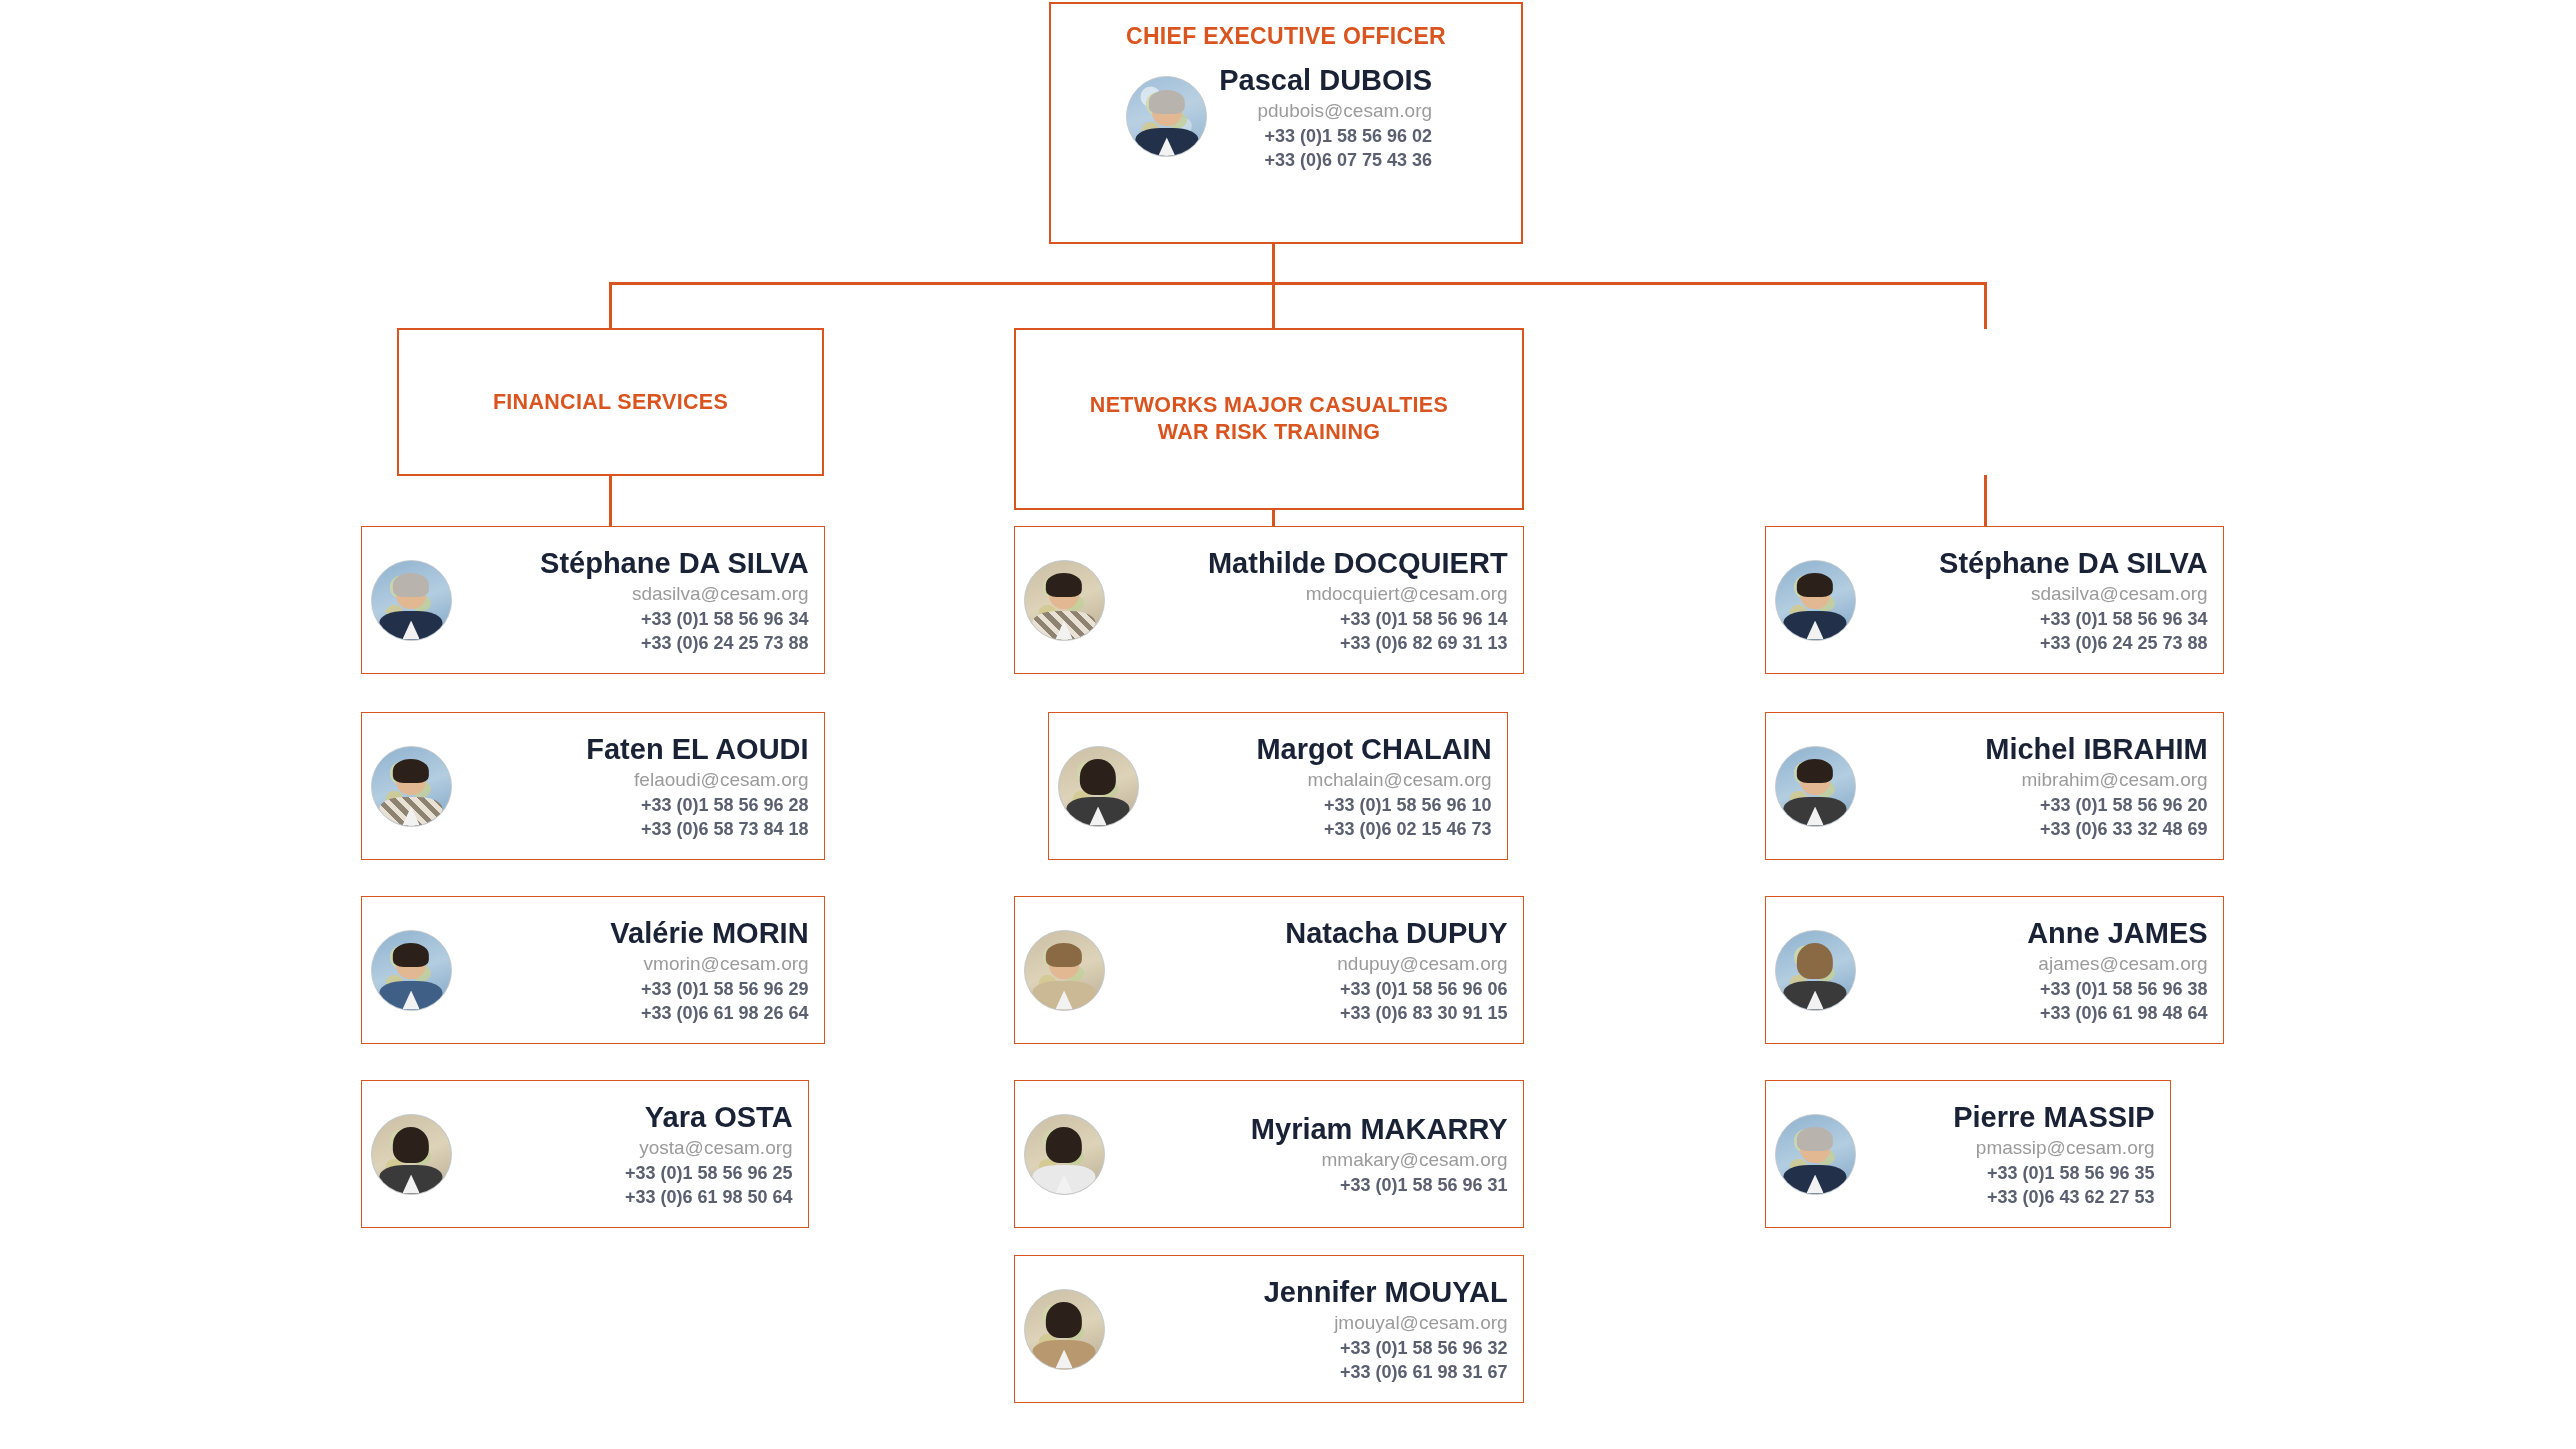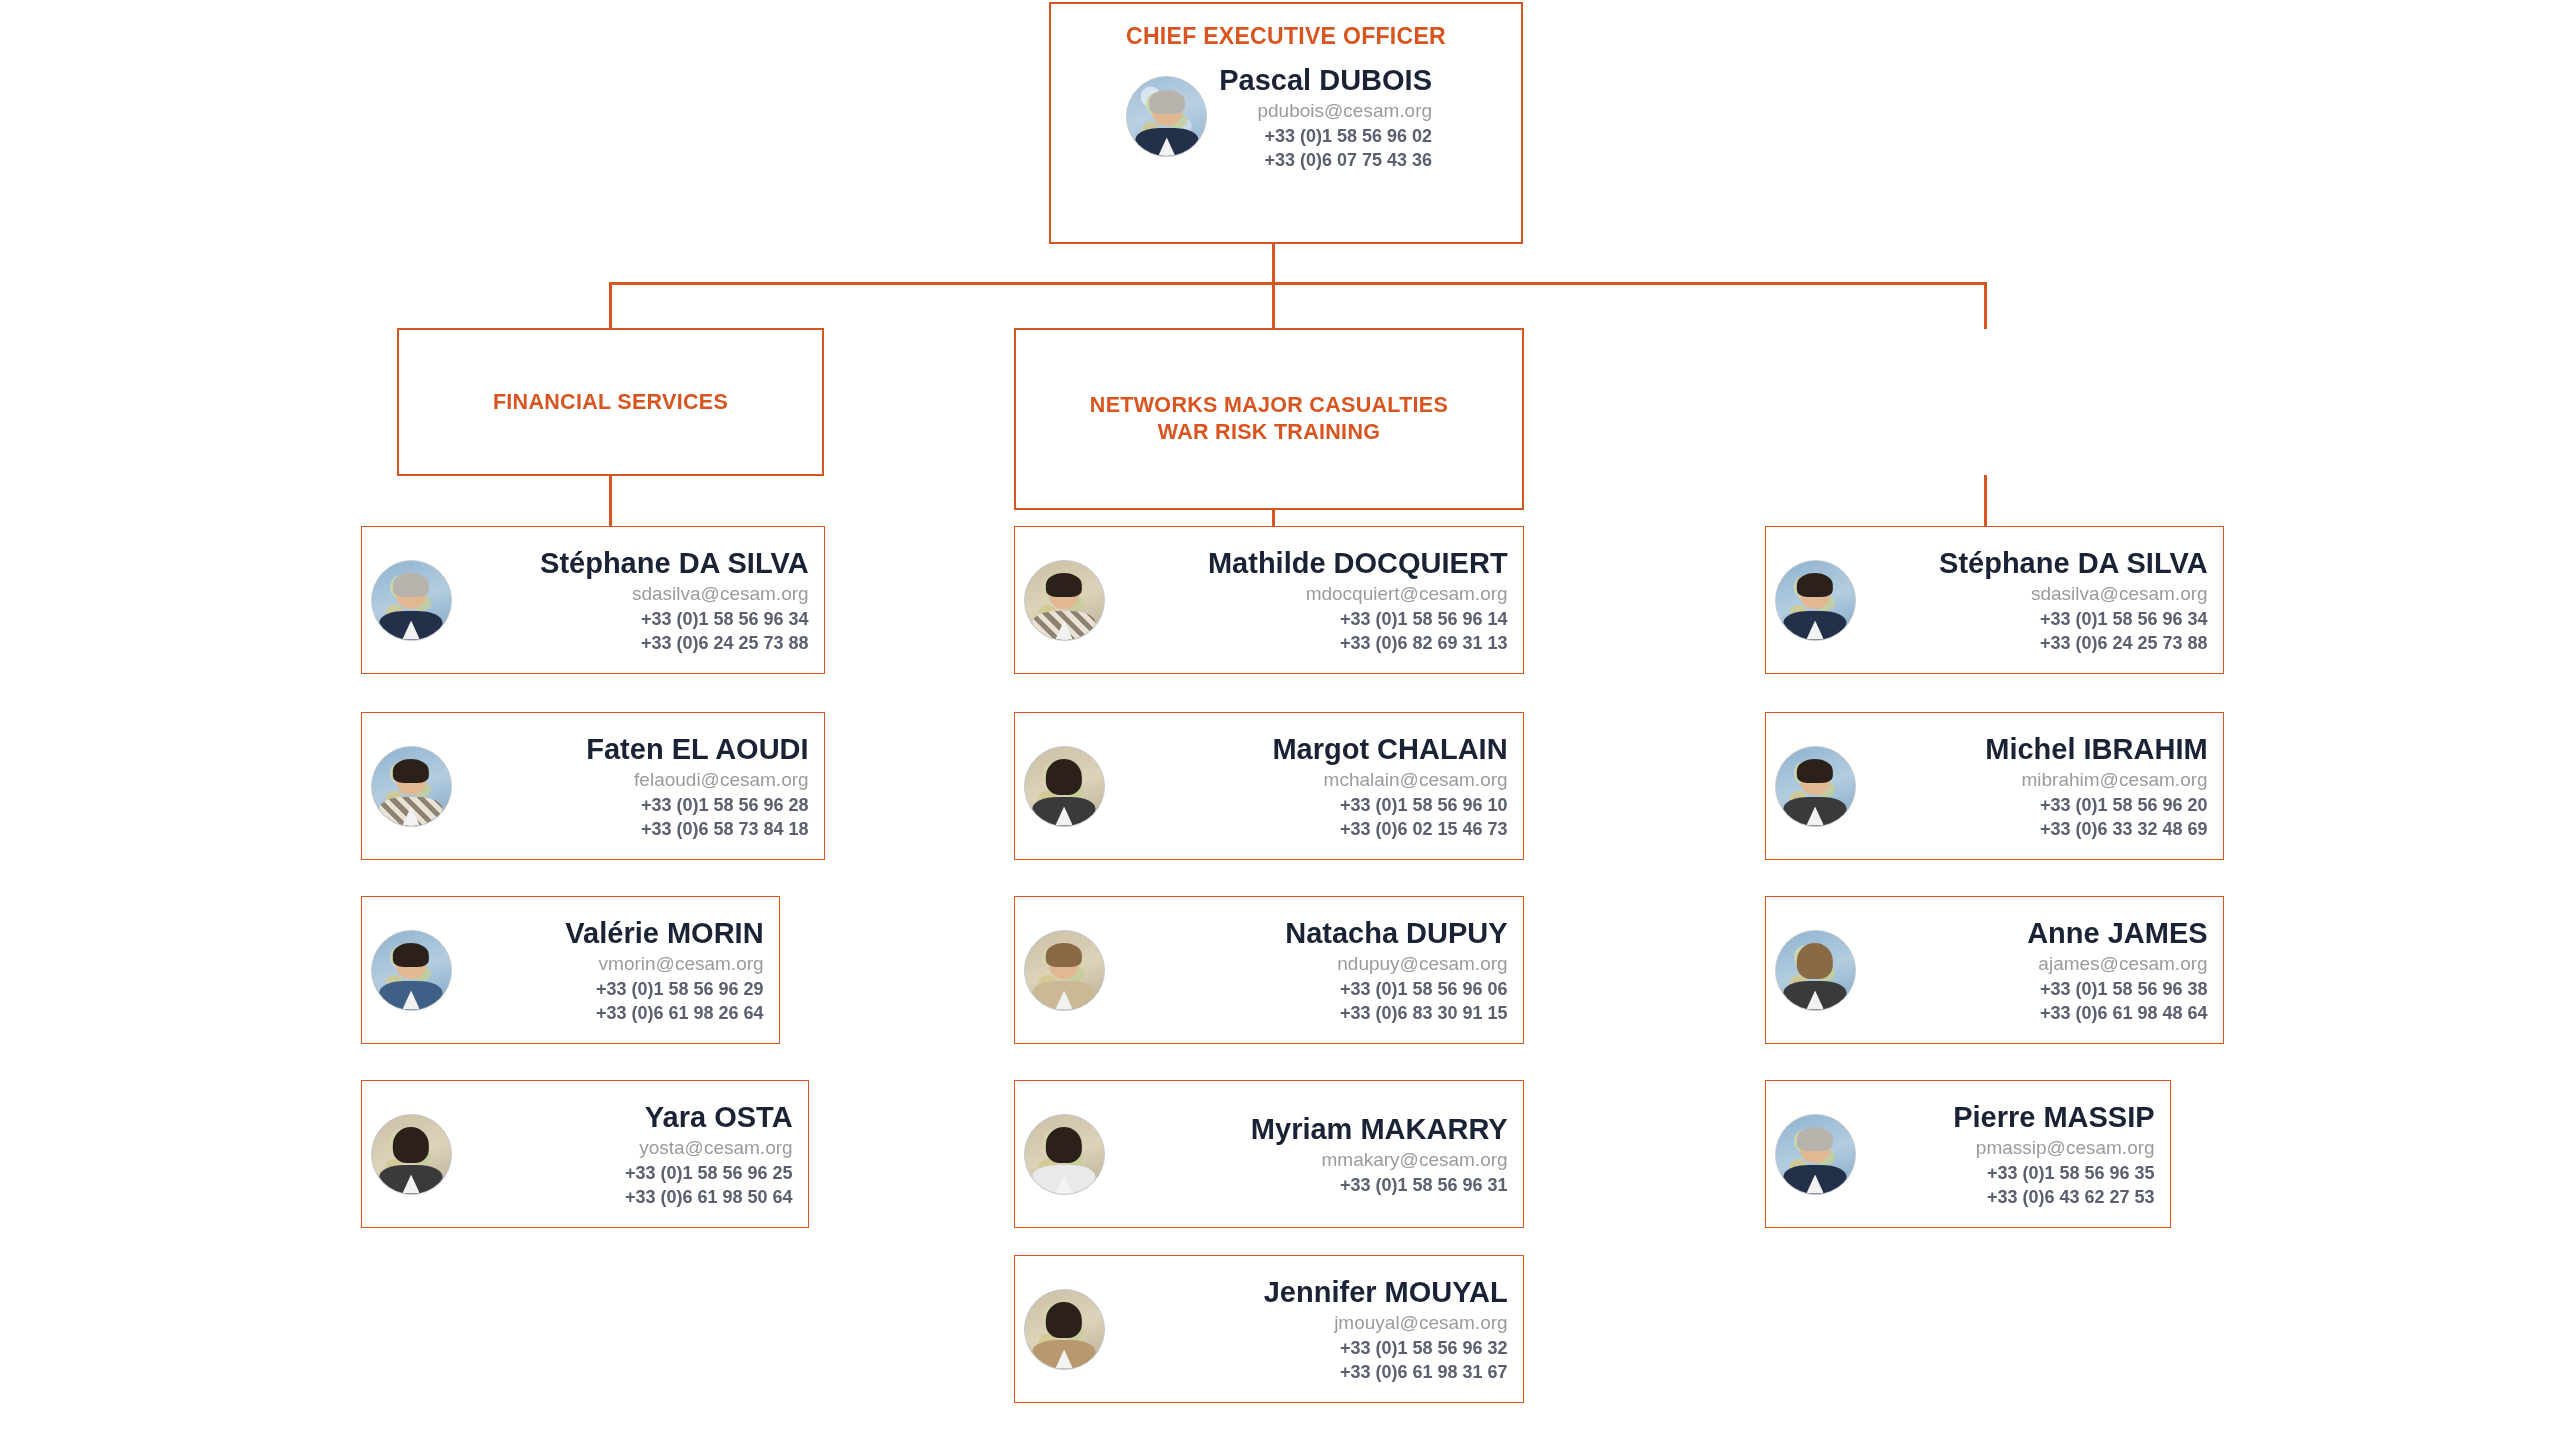--- a/index.html
+++ b/index.html
@@ -270,21 +270,21 @@
         <div class="hair"></div>
     </div>
     <div class="card-text">
       <div class="p-name">Faten EL AOUDI</div>
       <div class="p-mail">felaoudi@cesam.org</div>
       <div class="p-phone">+33 (0)1 58 56 96 28</div>
       <div class="p-phone">+33 (0)6 58 73 84 18</div>
     </div>
   </div>
 
-  <div class="card" style="left:361px; top:896px; width:419px; height:148px;">
+  <div class="card" style="left:361px; top:896px; width:464px; height:148px;">
     <div class="avatar v-hair-dark v-body-blue v-bg-cool">
       <div class="bg"></div>
         <div class="globe"></div>
         <div class="body"></div>
         <div class="collar"></div>
         <div class="head"></div>
         <div class="hair"></div>
     </div>
     <div class="card-text">
       <div class="p-name">Valérie MORIN</div>
@@ -328,21 +328,21 @@
         <div class="hair"></div>
     </div>
     <div class="card-text">
       <div class="p-name">Mathilde DOCQUIERT</div>
       <div class="p-mail">mdocquiert@cesam.org</div>
       <div class="p-phone">+33 (0)1 58 56 96 14</div>
       <div class="p-phone">+33 (0)6 82 69 31 13</div>
     </div>
   </div>
 
-  <div class="card" style="left:1014px; top:712px; width:510px; height:148px;">
+  <div class="card" style="left:1048px; top:712px; width:460px; height:148px;">
     <div class="avatar v-hair-long v-hair-dark v-body-dark v-bg-warm">
       <div class="bg"></div>
         <div class="globe"></div>
         <div class="body"></div>
         <div class="collar"></div>
         <div class="head"></div>
         <div class="hair"></div>
     </div>
     <div class="card-text">
       <div class="p-name">Margot CHALAIN</div>

